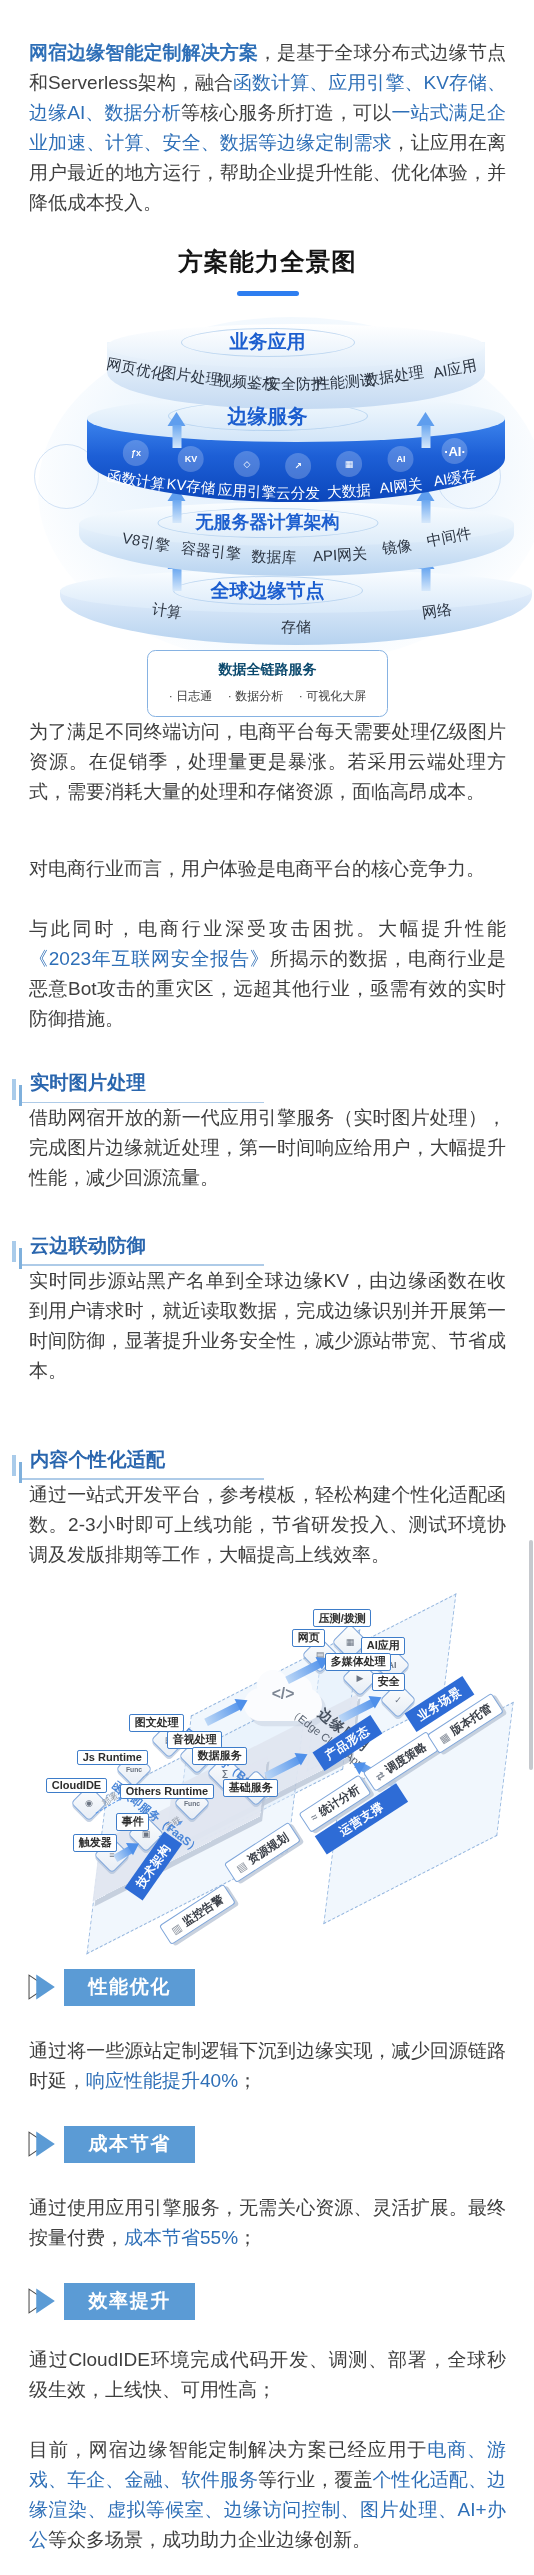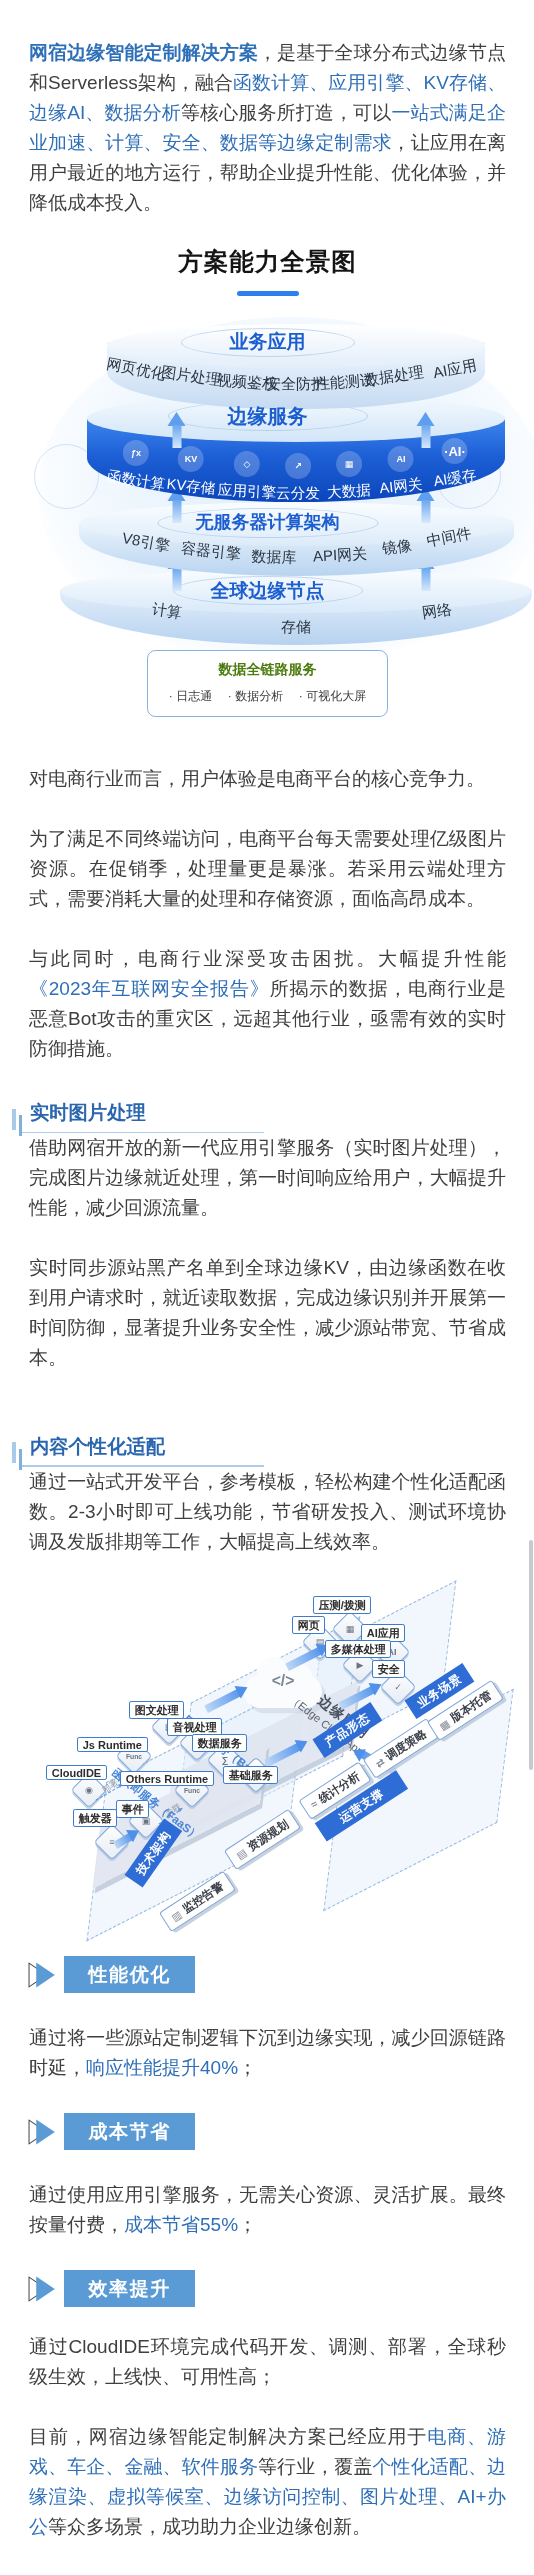--- a/index.html
+++ b/index.html
@@ -28,21 +28,21 @@
   .svc{position:absolute;transform:translateX(-50%);text-align:center;z-index:45;}
   .svc-ico{display:flex;align-items:center;justify-content:center;width:26px;height:26px;margin:0 auto;border-radius:50%;
            background:rgba(255,255,255,0.22);color:#fff;font-size:9px;font-weight:bold;}
   .svc-lbl{display:block;margin-top:4.2px;color:#fff;font-size:14.6px;white-space:nowrap;}
   .uparrow{position:absolute;width:19px;height:36px;transform:translateX(-50%);}
   .uparrow .shaft{position:absolute;left:5.2px;top:12.5px;width:8.4px;height:23px;background:linear-gradient(180deg,#6aa7f0,#d6e8fb);}
   .uparrow .head{position:absolute;left:0;top:0;width:0;height:0;border-left:9.4px solid transparent;border-right:9.4px solid transparent;border-bottom:14px solid #5f9eee;}
 
   
   .d1-box{width:239px;margin:-8.4px auto 0 auto;border:1px solid #86b2e2;border-radius:8.4px;background:#fff;text-align:center;padding:10.4px 0 11.5px 0;position:relative;z-index:50;}
-  .d1-box-title{font-size:14px;font-weight:bold;color:#4d7c0f;}
+  .d1-box-title{font-size:14px;font-weight:bold;color:#0c4a6e;}
   .d1-box-items{margin-top:8.4px;font-size:12px;color:#3c3c3c;display:flex;justify-content:center;gap:15.7px;}
   .d1-box-items span::before{content:"· ";color:#3c3c3c;}
 
   
   .sec-h{position:relative;margin:37px 0 0 0;}
   .sec-h.gap-big{margin-top:62px;}
   .sec-title{font-size:19.3px;font-weight:bold;color:#2a66ae;line-height:23px;padding-left:1px;}
   .sec-underline{width:243px;height:1.6px;background:#aecbe8;margin:7.3px 0 0 -7.8px;}
   .sec-bar1{position:absolute;left:-16.7px;top:7.3px;width:3.7px;height:21px;background:#a9cbea;}
   .sec-bar2{position:absolute;left:-10.4px;top:13.6px;width:3.7px;height:21px;background:#7fb0dc;}
@@ -198,32 +198,38 @@
 
     <div class="d1-box">
       <div class="d1-box-title">数据全链路服务</div>
       <div class="d1-box-items">
         <span>日志通</span>
         <span>数据分析</span>
         <span>可视化大屏</span>
       </div>
     </div>
 
+    <p class="body">为了满足不同终端访问，电商平台每天需要处理亿级图片资源。在促销季，处理量更是暴涨。若采用云端处理方式，需要消耗大量的处理和存储资源，面临高昂成本。</p>
     <p class="body" style="margin-top:47px;margin-bottom:30px;">对电商行业而言，用户体验是电商平台的核心竞争力。</p>
-    <p class="body">为了满足不同终端访问，电商平台每天需要处理亿级图片资源。在促销季，处理量更是暴涨。若采用云端处理方式，需要消耗大量的处理和存储资源，面临高昂成本。</p>
     <p class="body"><span class="run">与此同时，电商行业深受攻击困扰。大幅提升性能</span><span class="run run-hl">《2023年互联网安全报告》</span><span class="run">所揭示的数据，电商行业是恶意Bot攻击的重灾区，远超其他行业，亟需有效的实时防御措施。</span></p>
 
     <div class="sec-h">
       <span class="sec-bar1"></span>
       <span class="sec-bar2"></span>
       <div class="sec-title">实时图片处理</div>
       <div class="sec-underline"></div>
     </div>
     <p class="body sec-body">借助网宿开放的新一代应用引擎服务（实时图片处理），完成图片边缘就近处理，第一时间响应给用户，大幅提升性能，减少回源流量。</p>
 
+    <div class="sec-h" style="margin-top:41px;">
+      <span class="sec-bar1"></span>
+      <span class="sec-bar2"></span>
+      <div class="sec-title">云边联动防御</div>
+      <div class="sec-underline"></div>
+    </div>
     <p class="body sec-body">实时同步源站黑产名单到全球边缘KV，由边缘函数在收到用户请求时，就近读取数据，完成边缘识别并开展第一时间防御，显著提升业务安全性，减少源站带宽、节省成本。</p>
 
     <div class="sec-h gap-big">
       <span class="sec-bar1"></span>
       <span class="sec-bar2"></span>
       <div class="sec-title">内容个性化适配</div>
       <div class="sec-underline"></div>
     </div>
     <p class="body sec-body">通过一站式开发平台，参考模板，轻松构建个性化适配函数。2-3小时即可上线功能，节省研发投入、测试环境协调及发版排期等工作，大幅提高上线效率。</p>
 
@@ -304,21 +310,21 @@
       <span class="chip" style="left:325px;top:53px;">多媒体处理</span>
       <span class="chip" style="left:372px;top:73px;">安全</span>
       <span class="chip" style="left:129px;top:114px;">图文处理</span>
       <span class="chip" style="left:167px;top:131px;">音视处理</span>
       <span class="chip" style="left:192px;top:147px;">数据服务</span>
       <span class="chip" style="left:223px;top:179px;">基础服务</span>
       <span class="chip" style="left:77px;top:150px;">Js Runtime</span>
       <span class="chip" style="left:120px;top:184px;">Others Runtime</span>
       <span class="chip" style="left:46px;top:178px;">CloudIDE</span>
       <span class="chip" style="left:116px;top:213px;">事件</span>
-      <span class="chip" style="left:73px;top:222px;">触发器</span>
+      <span class="chip" style="left:73px;top:234px;">触发器</span>
 
       <span class="edgetext" style="left:172px;top:157px;">后端即服务（BaaS）</span>
       <span class="edgetext" style="left:102px;top:210px;">函数即服务（FaaS）</span>
 
       <div class="slab" style="left:224px;top:241px;">
           <span class="g">▤</span>
           <span>资源规划</span>
         </div>
       <div class="slab" style="left:159px;top:303px;">
           <span class="g">▥</span>

